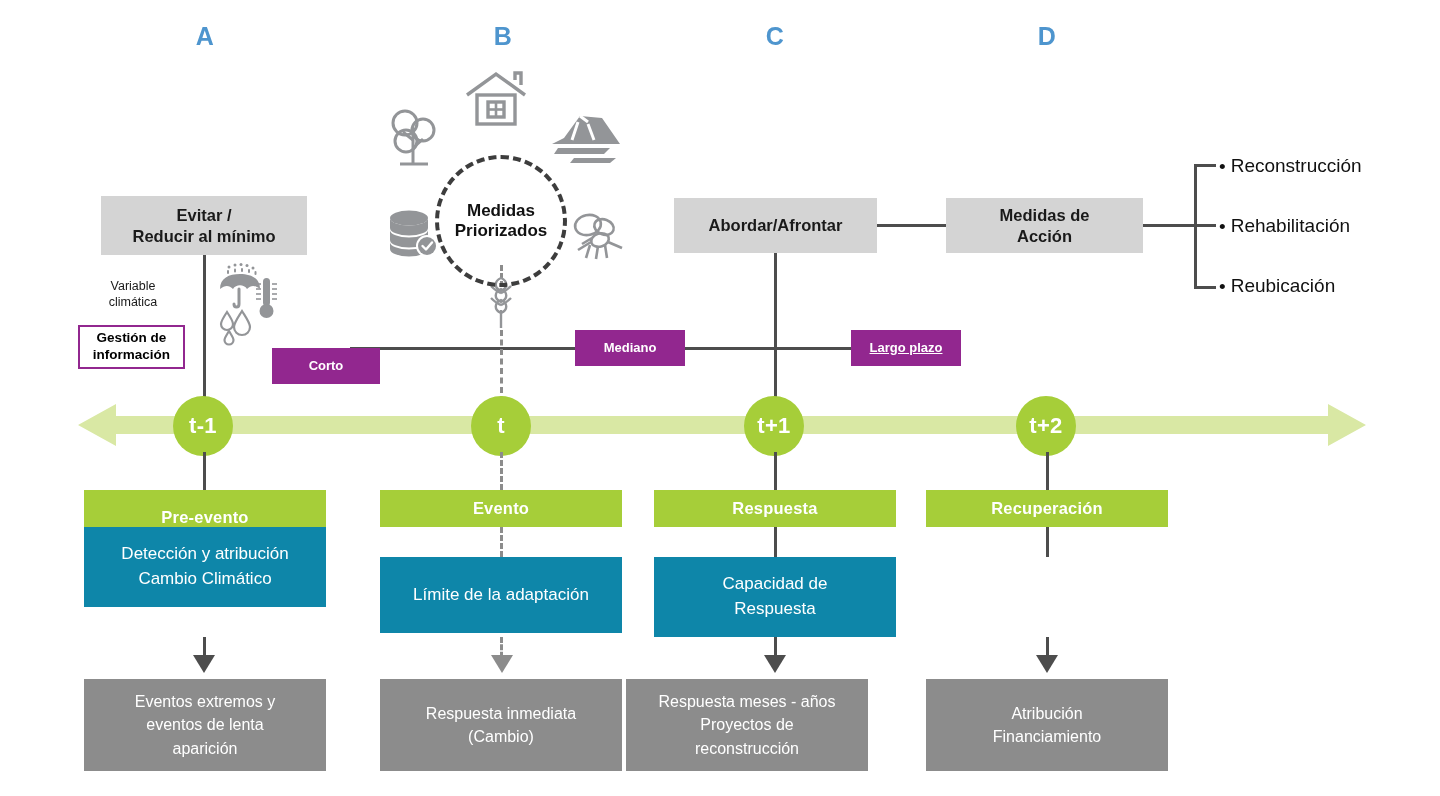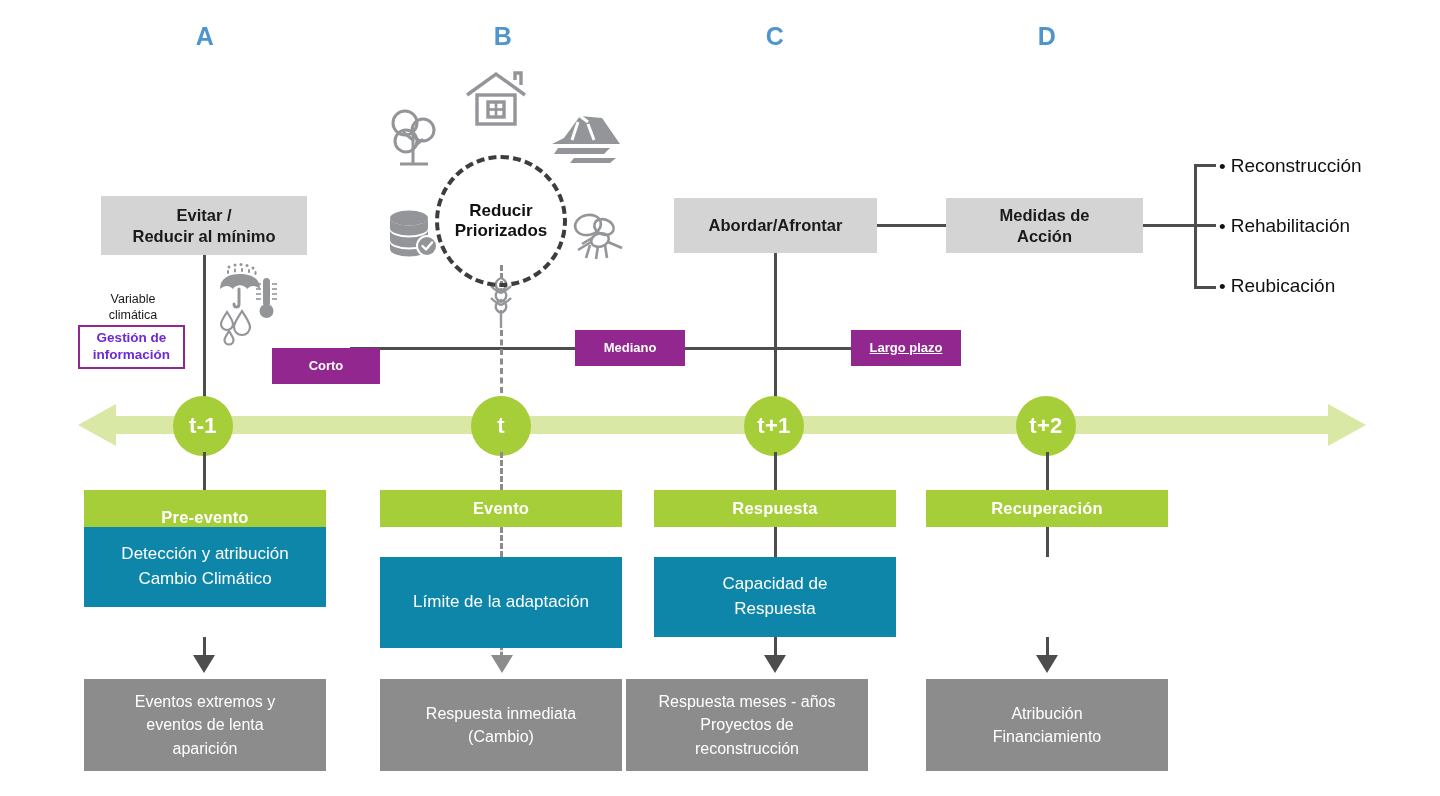--- a/index.html
+++ b/index.html
@@ -64,21 +64,21 @@
   }
   .box-darkgray{
     background:#8C8C8C;
     color:#ffffff;
     font-weight:400;
     font-size:16px;
     line-height:1.45;
   }
   .box-outline-purple{
     border:2px solid #92278F;
-    color:#6d28d9;
+    color:#000000;
     font-weight:700;
     font-size:13.5px;
     line-height:1.25;
     background:#ffffff;
   }
 
   
   .vline{background:#4D4D4D;width:2.5px;}
   .hline{background:#4D4D4D;height:2.5px;}
   .vline-dash{
@@ -86,21 +86,20 @@
     border-left:3px dashed #8C8C8C;
   }
 
   
   .caption{
     font-size:12.5px;
     color:#1A1A1A;
     text-align:center;
     line-height:1.3;
     font-weight:400;
-    margin-top:13px;
   }
 
   
   .dashed-circle{
     border:4px dashed #3D3D3D;
     border-radius:50%;
     display:flex;
     align-items:center;
     justify-content:center;
     text-align:center;
@@ -219,21 +218,21 @@
       <path d="M10 14 C14 18 17 20 20 21"></path>
       <path d="M30 14 C26 18 23 20 20 21"></path>
       <path d="M10 26 C14 30 17 32 20 33"></path>
       <path d="M30 26 C26 30 23 32 20 33"></path>
       <line x1="20" y1="38" x2="20" y2="56"></line>
     </svg>
   </div>
 
   <div class="abs dashed-circle" style="left:435px;top:155px;width:132px;height:132px;">
     <span>
-      <span>Reducir</span><br>
+      <span>Medidas</span><br>
       <span>Priorizados</span>
     </span>
   </div>
 
   <div class="abs box box-gray" style="left:101px;top:196px;width:206px;height:59px;">
     <span>
       <span>Evitar /</span><br>
       <span>Reducir al mínimo</span>
     </span>
   </div>
@@ -412,21 +411,21 @@
   <div class="abs box box-green" style="left:926px;top:490px;width:242px;height:37px;">
     <span>Recuperación</span>
   </div>
 
   <div class="abs box box-teal" style="left:84px;top:527px;width:242px;height:80px;">
     <span>
       <span>Detección y atribución</span><br>
       <span>Cambio Climático</span>
     </span>
   </div>
-  <div class="abs box box-teal" style="left:380px;top:557px;width:242px;height:91px;">
+  <div class="abs box box-teal" style="left:380px;top:557px;width:242px;height:76px;">
     <span>
       <span>Límite de la adaptación</span>
     </span>
   </div>
   <div class="abs box box-teal" style="left:654px;top:557px;width:242px;height:80px;">
     <span>
       <span>Capacidad de</span><br>
       <span>Respuesta</span>
     </span>
   </div>

